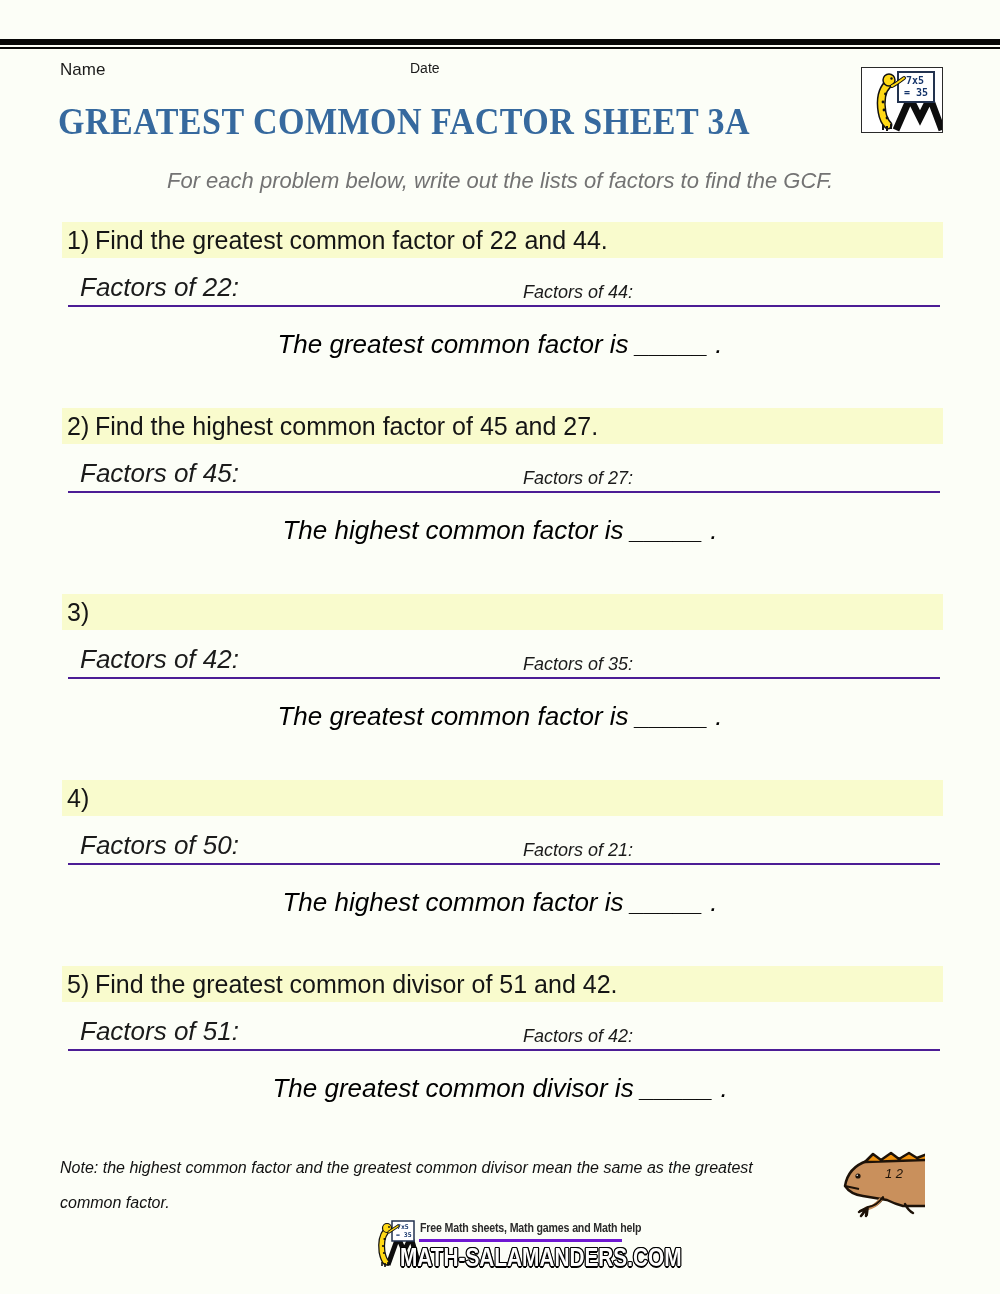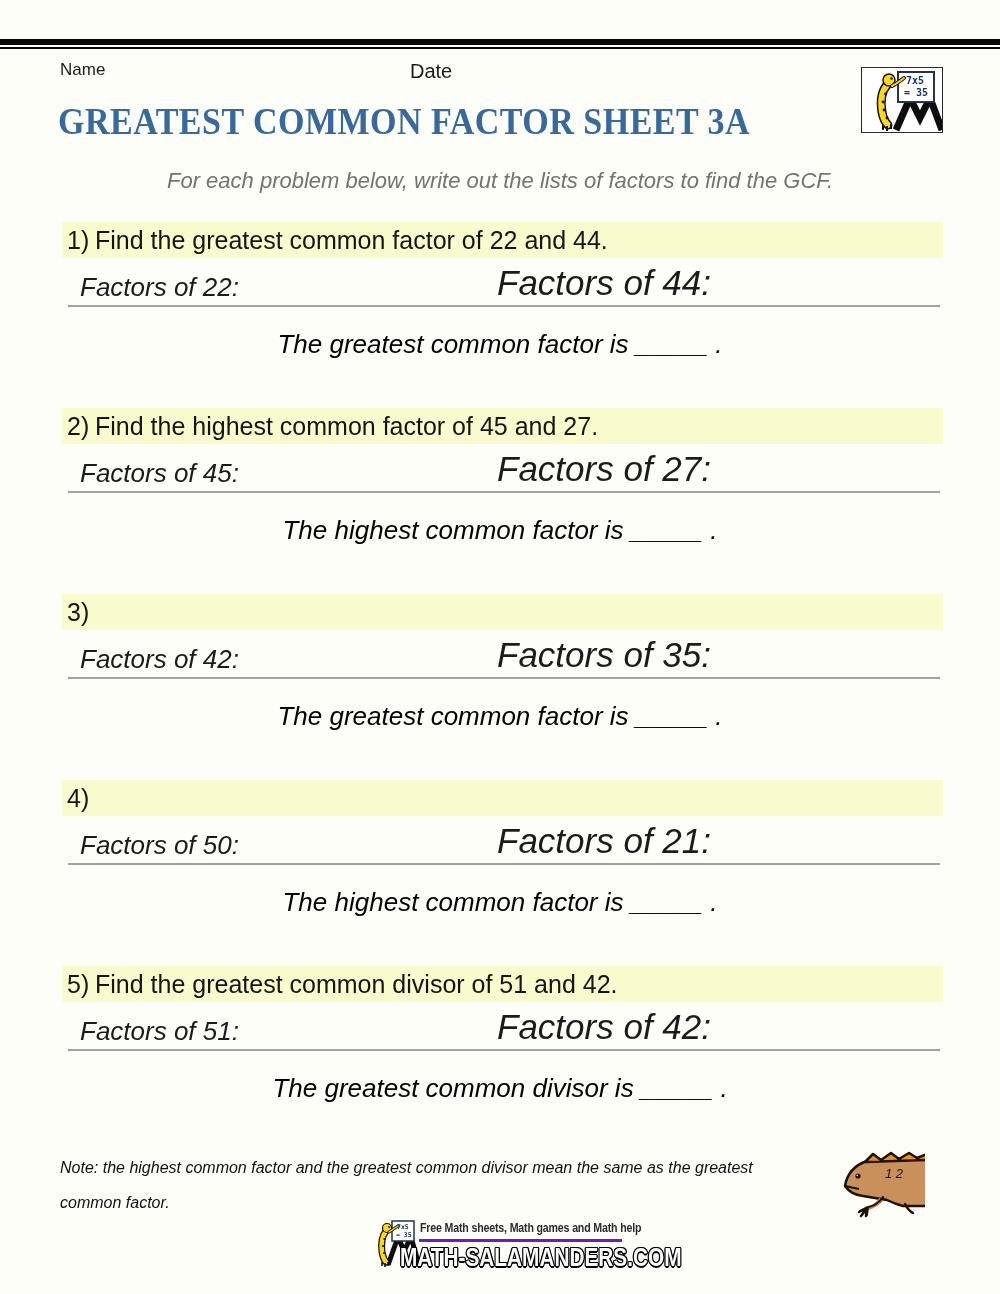--- a/index.html
+++ b/index.html
@@ -9,21 +9,21 @@
     font-family:"Liberation Sans","DejaVu Sans",sans-serif;
     color:#1b1b1b;
     position:relative;
     overflow:hidden;
   }
   .top-rule {
     position:absolute; top:39px; left:0; width:1000px; height:2px;
     border-top:6px solid #070707; border-bottom:2px solid #070707;
   }
   .name-label { position:absolute; left:60px; top:60px; font-size:17px; }
-  .date-label { position:absolute; left:410px; top:60px; font-size:20px; }
+  .date-label { position:absolute; left:410px; top:60px; font-size:14px; }
   .logo-box {
     position:absolute; left:861px; top:67px; width:82px; height:66px;
     background:#ffffff; border:1px solid #2a2a2a; box-sizing:border-box;
   }
   .page-title {
     position:absolute; left:58px; top:100px; margin:0;
     font-family:"Liberation Serif","DejaVu Serif",serif;
     font-size:37px; font-weight:bold; color:#36699e;
     white-space:nowrap; transform:scaleX(0.92); transform-origin:left top;
     letter-spacing:0.5px;
@@ -36,24 +36,24 @@
   .problem { position:relative; height:186px; }
   .q-highlight {
     margin-left:62px; width:881px; height:36px; background:#f9fbcd;
     display:flex; align-items:center; box-sizing:border-box;
     font-size:25px; color:#151515;
   }
   .q-num { margin-left:5px; width:28px; flex:0 0 auto; }
   .q-text { white-space:nowrap; }
   .factors-row {
     position:relative; margin-left:68px; width:872px; height:49px;
-    border-bottom:2px solid #a3a3a3; box-sizing:border-box;
+    border-bottom:2px solid #4c1d95; box-sizing:border-box;
   }
   .factor-left  { position:absolute; left:12px;  bottom:2px; font-size:26px; font-style:italic; white-space:nowrap; }
-  .factor-right { position:absolute; left:429px; bottom:2px; font-size:35px; font-style:italic; white-space:nowrap; }
+  .factor-right { position:absolute; left:455px; bottom:2px; font-size:18px; font-style:italic; white-space:nowrap; }
   .answer-line {
     margin-top:22px; width:1000px; text-align:center;
     font-size:26px; font-style:italic; color:#000000;
   }
   .note {
     position:absolute; left:60px; top:1150px; width:740px; margin:0;
     font-size:16px; font-style:italic; line-height:35px; color:#111;
   }
   .lizard { position:absolute; left:843px; top:1146px; width:82px; height:72px; overflow:hidden; }
   .footer-logo { position:absolute; left:374px; top:1219px; width:46px; height:48px; }

